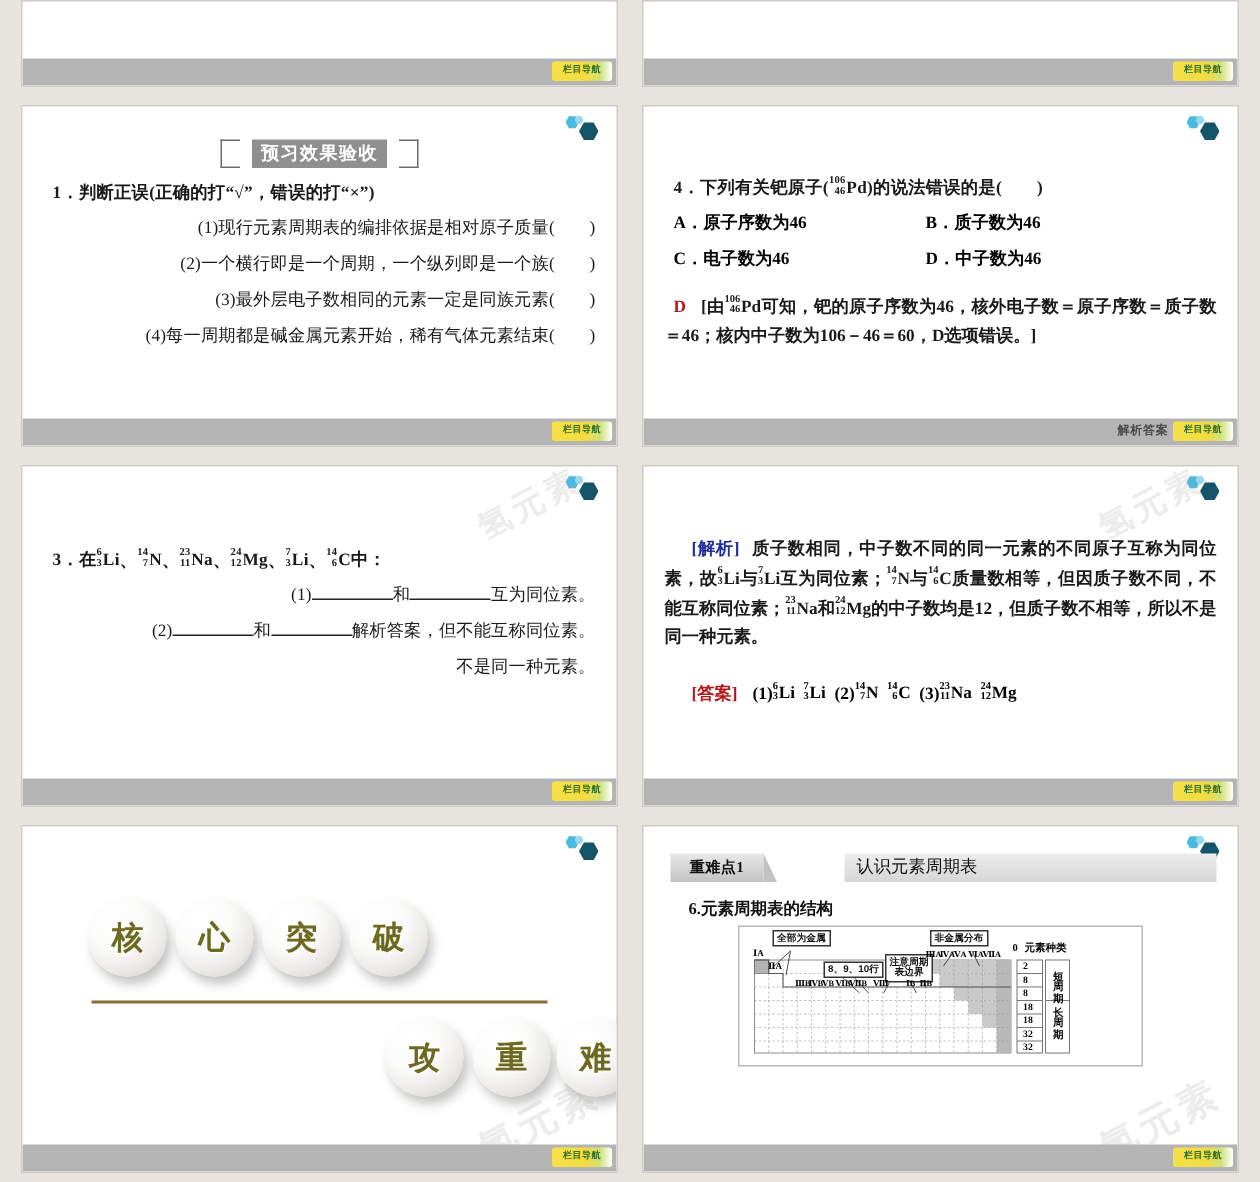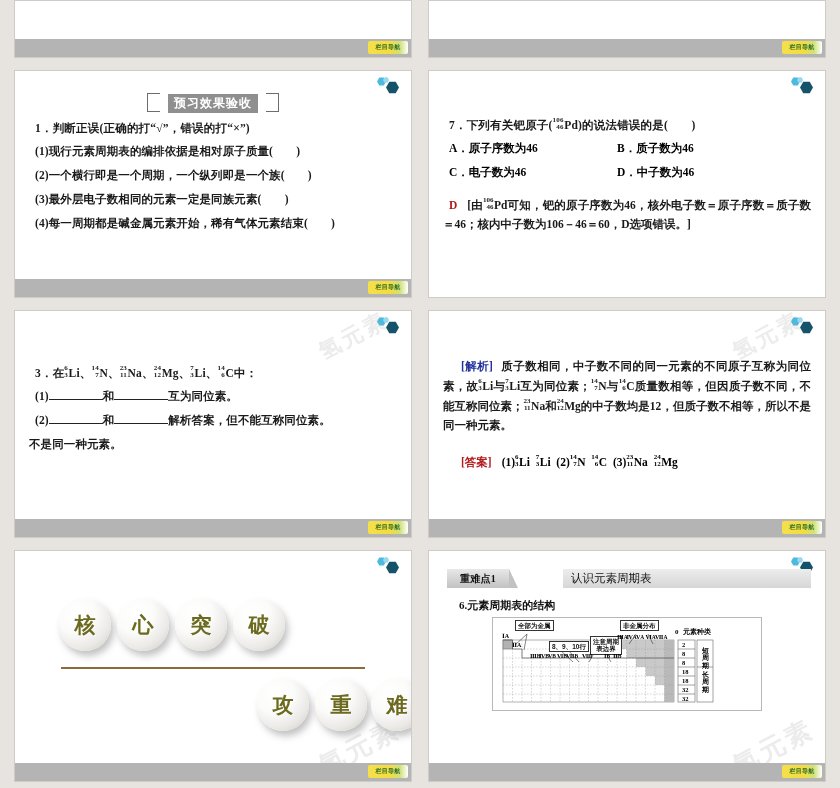--- a/index.html
+++ b/index.html
@@ -59,21 +59,21 @@
   .logo .hex.a{left:11px;top:4px;background:#15536b;}
   .logo .hex.b{left:2px;top:0;width:9px;height:9px;background:#4bb9e0;}
   .logo .hex.c{left:8px;top:0px;width:6px;height:6px;background:#9ad8ee;}
 
   
   .strip{position:relative;margin:0 8px 6px 14px;background:#fff;border:1px solid #cfcbc6;height:58px;box-sizing:border-box;overflow:hidden;}
   .strip.right{margin:0 14px 6px 8px;}
 
   
   .qtitle{font-size:11.5px;font-weight:bold;color:#1a1a1a;margin:10px 0 8px 6px;letter-spacing:.2px;}
-  .line{font-size:11.5px;color:#1a1a1a;margin:0 0 9px 6px;font-weight:bold;letter-spacing:.1px;}
+  .line{font-size:11.5px;color:#1a1a1a;margin:0 0 9px 6px;font-weight:normal;letter-spacing:.1px;text-align:right;}
   .ans{font-size:11.5px;margin:12px 0 0 6px;font-weight:bold;}
   .ans .tag{color:#b31a1a;}
   .optrow{display:flex;margin:0 0 9px 6px;font-size:11.5px;font-weight:bold;}
   .optrow .o{width:168px;}
   .para{font-size:11.5px;font-weight:bold;line-height:1.72;color:#1a1a1a;margin:0 0 0 0;text-align:justify;}
   .iso{display:inline-block;position:relative;white-space:nowrap;}
   .iso .nums{display:inline-block;vertical-align:-0.05em;text-align:right;font-size:7px;line-height:1;margin-right:.5px;}
   .iso .nums i{display:block;font-style:normal;}
   .blank{display:inline-block;border-bottom:1px solid #222;width:54px;}
 
@@ -181,33 +181,37 @@
   </div>
 
   <div class="slide right">
     <div class="logo">
       <div class="hex a"></div>
         <div class="hex b"></div>
         <div class="hex c"></div>
     </div>
     <div class="body">
       <div class="qtitle" style="margin-top:40px;">
-        <span>7．下列有关钯原子(</span><span class="iso"><span class="nums"><i>106</i><i>46</i></span><span>Pd</span></span><span>)的说法错误的是(　　)</span>
+        <span>4．下列有关钯原子(</span><span class="iso"><span class="nums"><i>106</i><i>46</i></span><span>Pd</span></span><span>)的说法错误的是(　　)</span>
       </div>
       <div class="optrow">
         <span class="o">A．原子序数为46</span>
         <span>B．质子数为46</span>
       </div>
       <div class="optrow">
         <span class="o">C．电子数为46</span>
         <span>D．中子数为46</span>
       </div>
       <div class="para" style="margin-top:16px;">
         <span style="color:#b31a1a;margin-left:6px;margin-right:10px;">D</span><span>[由</span><span class="iso"><span class="nums"><i>106</i><i>46</i></span><span>Pd</span></span><span>可知，钯的原子序数为46，核外电子数＝原子序数＝质子数＝46；核内中子数为106－46＝60，D选项错误。]</span>
       </div>
+    </div>
+    <div class="footbar">
+      <div class="analysis">解析答案</div>
+      <div class="navchip">栏目导航</div>
     </div>
   </div>
 
   <div class="slide">
     <div class="logo">
       <div class="hex a"></div>
         <div class="hex b"></div>
         <div class="hex c"></div>
     </div>
     <div class="watermark mid">氢元素</div>

